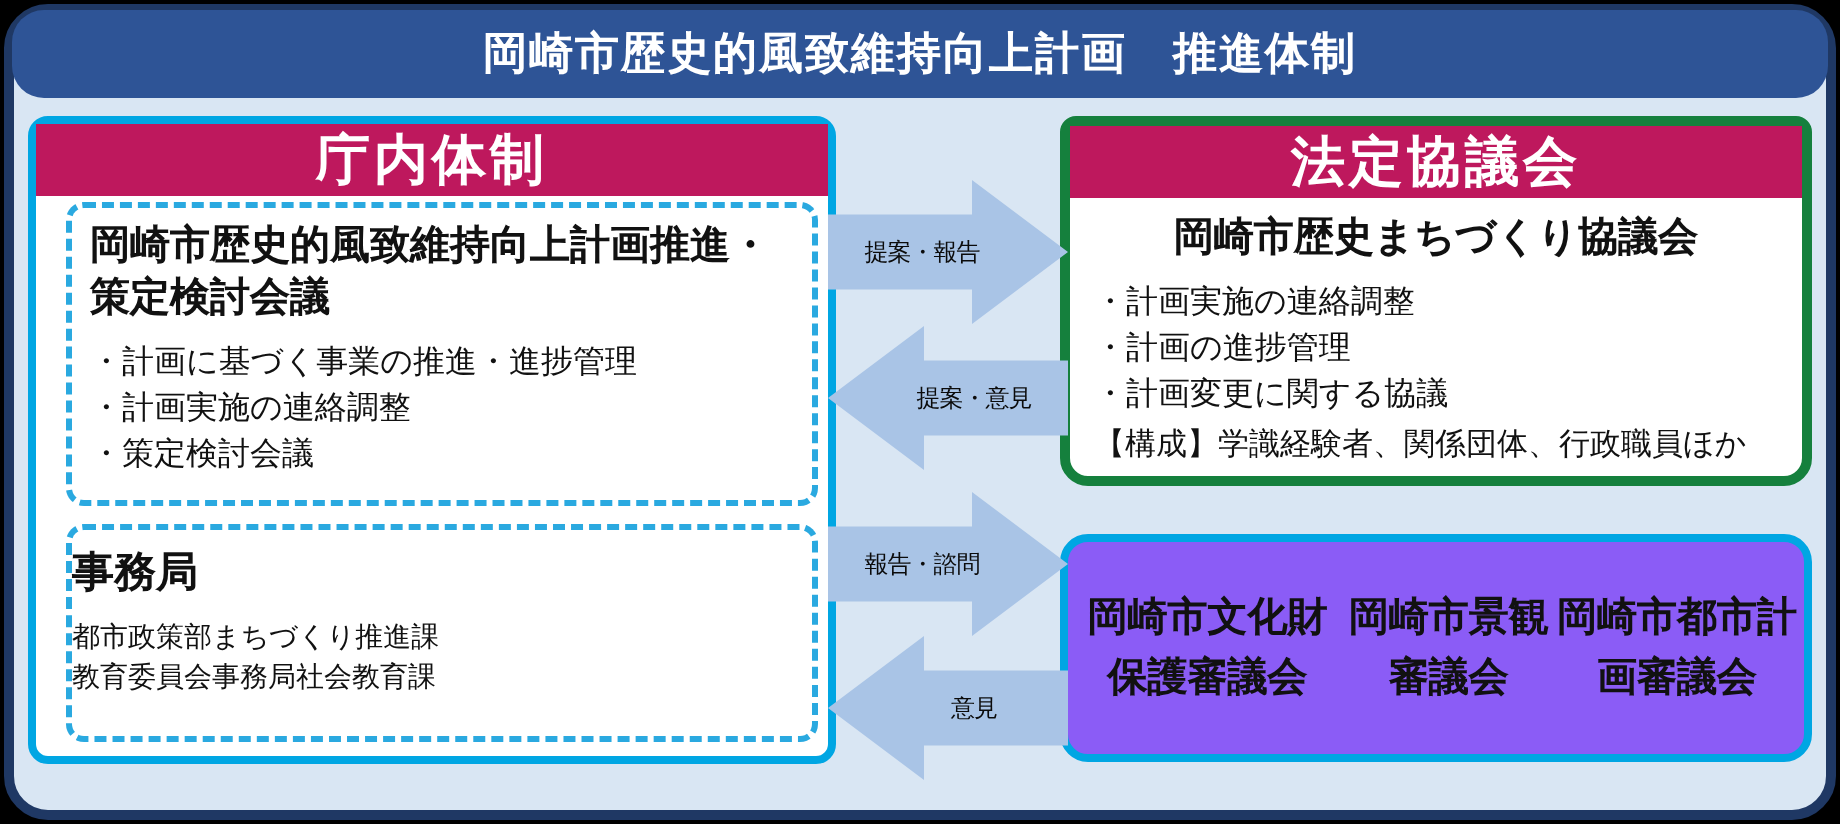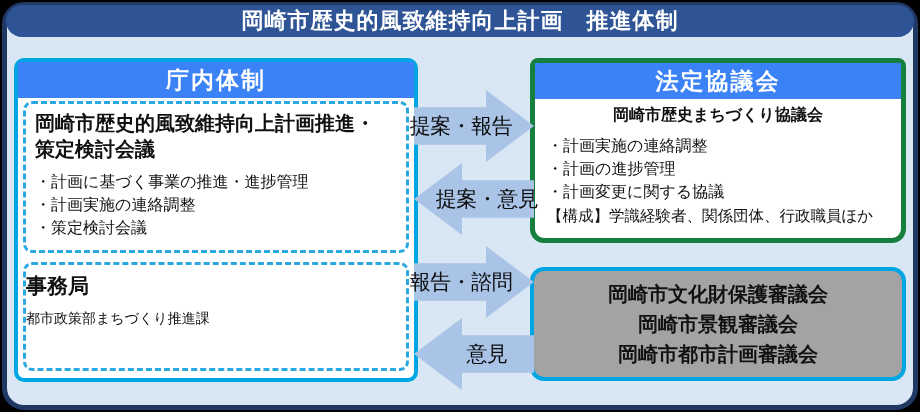--- a/index.html
+++ b/index.html
@@ -1,50 +1,50 @@
 <!DOCTYPE html>
 <html lang="ja"><head>
 <meta charset="utf-8">
 <style>
   html,body{margin:0;padding:0;background:#000;}
   *{box-sizing:border-box;}
   body{font-family:"Liberation Sans","DejaVu Sans",sans-serif;}
   .canvas{position:relative;width:920px;height:412px;background:#000;overflow:hidden;}
   .frame{position:absolute;inset:2px;border:5px solid #1f3864;border-radius:22px;background:#d9e6f3;}
-  .title-bar{position:absolute;left:6px;right:6px;top:5px;height:32px;background:#2e5496;
+  .title-bar{position:absolute;left:6px;right:6px;top:5px;height:44px;background:#2e5496;
     border-radius:16px;display:flex;align-items:center;justify-content:center;
     color:#fff;font-size:22px;font-weight:bold;letter-spacing:1px;}
   
   .panel-left{position:absolute;left:14px;top:58px;width:404px;height:324px;
     border:4px solid #00a6e3;border-radius:10px;background:#fff;}
-  .panel-header{height:36px;background:#3b82f6;display:flex;align-items:center;justify-content:center;
-    color:#fff;font-size:23px;font-weight:bold;letter-spacing:2px;}
-  .dashed-box{position:absolute;left:5px;right:5px;border:3px dashed #2aa9e0;border-radius:9px;background:#fff;}
+  .panel-header{height:36px;background:#be185d;display:flex;align-items:center;justify-content:center;
+    color:#fff;font-size:27px;font-weight:bold;letter-spacing:2px;}
+  .dashed-box{position:absolute;left:15px;right:5px;border:3px dashed #2aa9e0;border-radius:9px;background:#fff;}
   .db1{top:39px;height:152px;padding:6px 9px 0 9px;}
   .db1 .box-title{font-size:20px;font-weight:bold;line-height:1.3;color:#111;white-space:pre-line;}
   .bullets{margin:9px 0 0 0;padding:0;list-style:none;font-size:16px;line-height:1.43;color:#111;}
   .db2{top:200px;bottom:7px;text-align:left;padding-top:7px;}
   .db2 .box-title{font-size:21px;font-weight:bold;color:#111;}
   .db2 .sub-lines{margin-top:8px;font-size:14px;line-height:1.45;color:#111;}
   
   .panel-right-top{position:absolute;left:530px;top:58px;width:376px;height:185px;
     border:5px solid #15803d;border-radius:8px 8px 14px 14px;background:#fff;}
   .prt-body{padding:3px 12px 4px 12px;}
-  .prt-title{text-align:center;font-size:16px;font-weight:bold;color:#111;margin:3px 0 7px 0;}
+  .prt-title{text-align:center;font-size:20px;font-weight:bold;color:#111;margin:3px 0 7px 0;}
   .prt-note{font-size:15.5px;color:#111;margin-top:2px;}
   .panel-right-bottom{position:absolute;left:530px;top:267px;width:376px;height:114px;
-    border:4px solid #00a6e3;border-radius:14px;background:#a3a3a3;
-    display:flex;flex-direction:column;align-items:center;justify-content:center;
+    border:4px solid #00a6e3;border-radius:14px;background:#8b5cf6;
+    display:flex;flex-direction:row;align-items:center;justify-content:center;
     font-size:20px;font-weight:bold;line-height:1.5;color:#111;text-align:center;}
   
   .arrow{position:absolute;left:414px;width:120px;height:72px;display:flex;align-items:center;justify-content:center;}
   .arrow .shape{position:absolute;inset:0;background:#a9c4e6;}
   .arrow.dir-right .shape{clip-path:polygon(0% 24%,60% 24%,60% 0%,100% 50%,60% 100%,60% 76%,0% 76%);}
   .arrow.dir-left .shape{clip-path:polygon(100% 24%,40% 24%,40% 0%,0% 50%,40% 100%,40% 76%,100% 76%);}
-  .arrow .lbl{position:relative;font-size:21px;color:#0b0b0b;letter-spacing:-0.5px;white-space:nowrap;}
+  .arrow .lbl{position:relative;font-size:12px;color:#0b0b0b;letter-spacing:-0.5px;white-space:nowrap;}
   .arrow.dir-right .lbl{padding-right:26px;}
   .arrow.dir-left .lbl{padding-left:26px;}
   .a1{top:90px;} .a2{top:163px;} .a3{top:246px;} .a4{top:318px;}
 </style>
 </head>
 <body>
 
 <div class="canvas">
   <div class="frame"></div>
 
@@ -64,20 +64,21 @@
         <li>・計画に基づく事業の推進・進捗管理</li>
         <li>・計画実施の連絡調整</li>
         <li>・策定検討会議</li>
       </ul>
     </div>
 
     <div class="dashed-box db2">
       <div class="box-title">事務局</div>
       <div class="sub-lines">
         <div>都市政策部まちづくり推進課</div>
+        <div>教育委員会事務局社会教育課</div>
       </div>
     </div>
   </div>
 
   <div class="panel-right-top">
     <div class="panel-header">
       <span>法定協議会</span>
     </div>
     <div class="prt-body">
       <div class="prt-title">岡崎市歴史まちづくり協議会</div>

